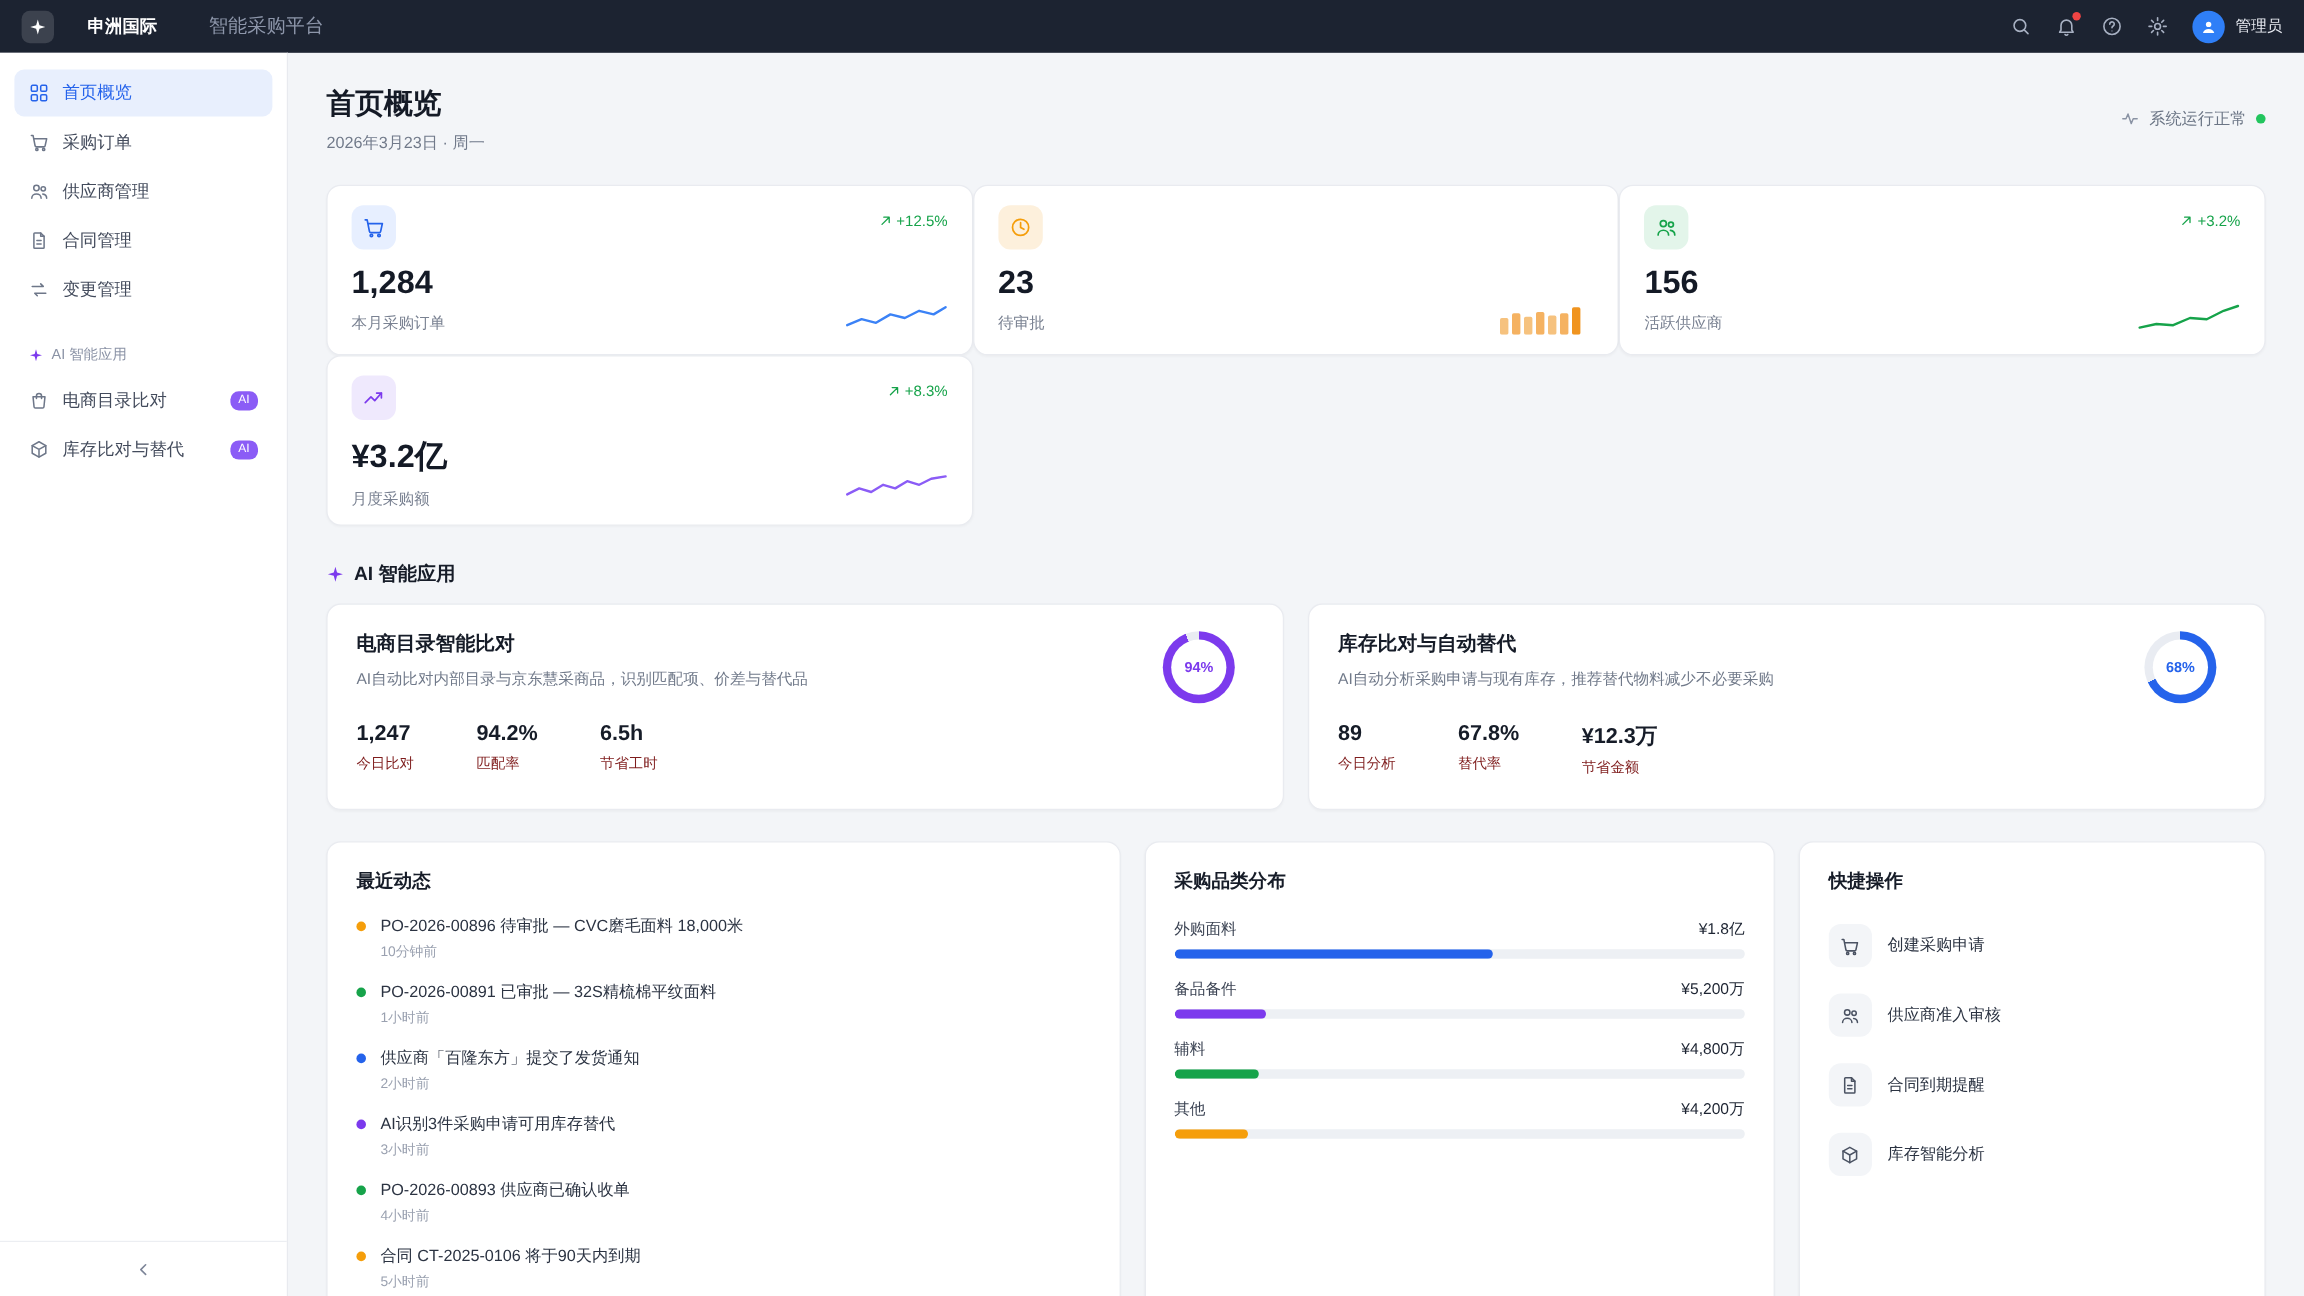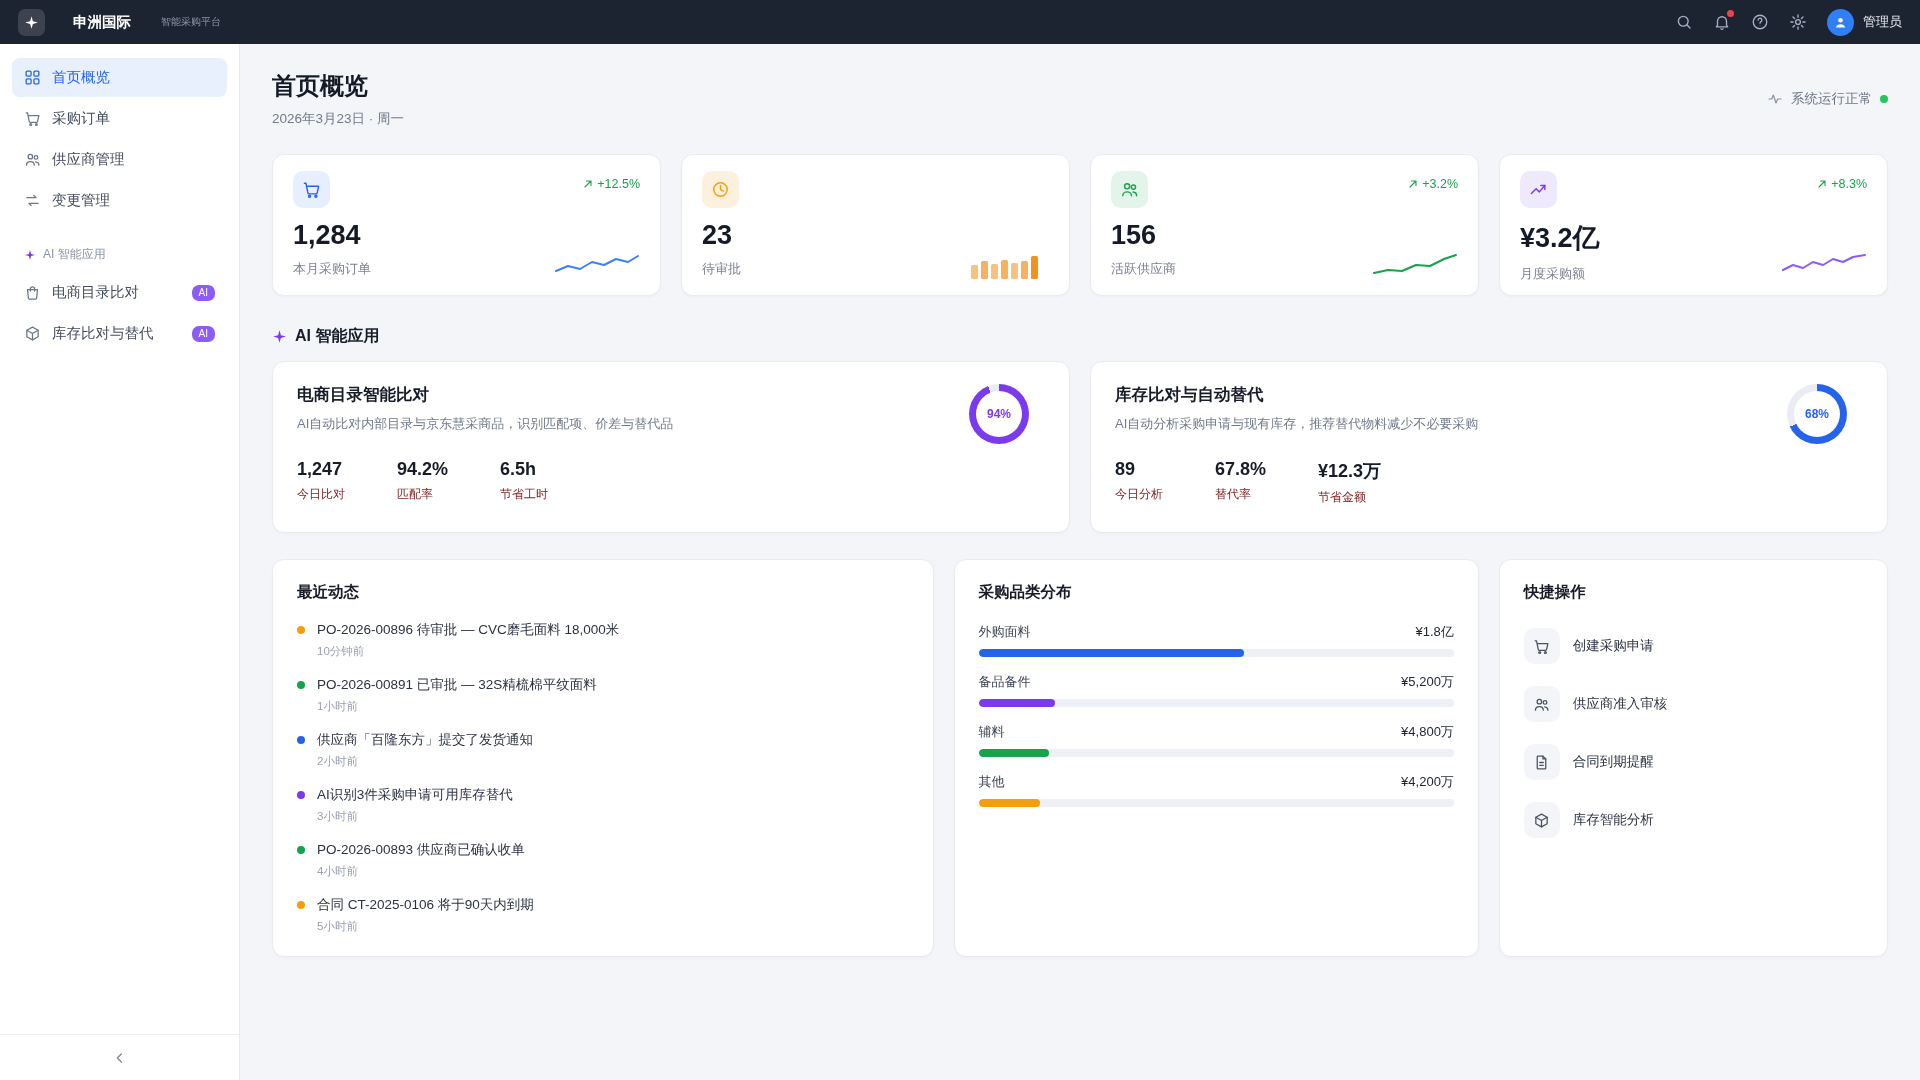--- a/index.html
+++ b/index.html
@@ -6,21 +6,21 @@
   html,body{width:1920px;height:1080px;overflow:hidden}
   body{font-family:"Liberation Sans","DejaVu Sans",sans-serif;background:#f3f5f8;color:#1c2230}
   .app{width:1920px;height:1080px;display:flex;flex-direction:column}
 
   
   .topbar{height:44px;flex:0 0 44px;background:#1c2331;display:flex;align-items:center;justify-content:space-between;padding:0 18px}
   .brand{display:flex;align-items:center;gap:28px}
   .logo{width:27px;height:27px;border-radius:7px;background:rgba(255,255,255,.14);display:flex;align-items:center;justify-content:center;color:#fff}
   .logo svg{width:15px;height:15px}
   .brand-name{color:#fff;font-weight:bold;font-size:14.5px}
-  .brand-sub{color:#8d96aa;font-size:10px;margin-left:2px}
+  .brand-sub{color:#8d96aa;font-size:16px;margin-left:15px}
   .topbar-right{display:flex;align-items:center;gap:20px}
   .tb-icon{width:18px;height:18px;color:#a7b0c2;position:relative;cursor:pointer;display:flex;align-items:center;justify-content:center}
   .tb-icon svg{width:18px;height:18px}
   .badge-dot{position:absolute;top:-3px;right:-3px;width:7px;height:7px;border-radius:50%;background:#ef4444}
   .userbox{display:flex;align-items:center;gap:9px;cursor:pointer}
   .avatar{width:27px;height:27px;border-radius:50%;background:#2f7ff7;display:flex;align-items:center;justify-content:center;color:#fff}
   .avatar svg{width:15px;height:15px}
   .user-name{color:#e8ebf2;font-size:13px}
 
   
@@ -41,21 +41,21 @@
   .page-head{display:flex;justify-content:space-between;align-items:center}
   .page-title{font-size:24px;font-weight:bold;color:#141a26}
   .page-date{font-size:13.5px;color:#717a8a;margin-top:8px}
   .sys-status{display:flex;align-items:center;gap:8px;color:#6b7585;font-size:13.5px}
   .sys-status svg{width:16px;height:16px;color:#8a93a4}
   .status-dot{width:8px;height:8px;border-radius:50%;background:#22c55e}
 
   .card{background:#fff;border:1px solid #e9ebf0;border-radius:12px;box-shadow:0 1px 2px rgba(16,24,40,.03)}
 
   
-  .stats{display:grid;grid-template-columns:repeat(4,1fr);gap:20px;margin-top:26px}
+  .stats{display:grid;grid-template-columns:repeat(3,1fr);margin-top:26px}
   .stat-card{padding:16px 20px 18px;position:relative;height:142px}
   .stat-top{display:flex;justify-content:space-between;align-items:flex-start}
   .stat-ic{width:37px;height:37px;border-radius:10px;display:flex;align-items:center;justify-content:center}
   .stat-ic svg{width:19px;height:19px}
   .t-blue{background:#e7efff;color:#2563eb}
   .t-orange{background:#fdf0dc;color:#f59e0b}
   .t-green{background:#e3f5ea;color:#16a34a}
   .t-purple{background:#efe9fd;color:#7c3aed}
   .delta{display:flex;align-items:center;gap:3px;color:#16a34a;font-size:12.5px;margin-top:6px}
   .delta svg{width:12px;height:12px}
@@ -179,20 +179,28 @@
         <svg viewBox="0 0 24 24" fill="none" stroke="currentColor" stroke-width="1.8" stroke-linecap="round">
             <circle cx="9" cy="8" r="3.2"></circle>
             <path d="M3.5 20c0-3 2.5-5 5.5-5s5.5 2 5.5 5"></path>
             <circle cx="17" cy="9" r="2.6"></circle>
             <path d="M16.5 15.2c2.6.3 4.5 2.1 4.5 4.8"></path>
           </svg>
         <span>供应商管理</span>
       </div>
       <div class="side-item">
         <svg viewBox="0 0 24 24" fill="none" stroke="currentColor" stroke-width="1.8" stroke-linecap="round" stroke-linejoin="round">
+            <path d="M7 3h7l4 4v13a1 1 0 0 1-1 1H7a1 1 0 0 1-1-1V4a1 1 0 0 1 1-1z"></path>
+            <path d="M14 3v4h4"></path>
+            <path d="M9.5 12h5M9.5 16h5"></path>
+          </svg>
+        <span>合同管理</span>
+      </div>
+      <div class="side-item">
+        <svg viewBox="0 0 24 24" fill="none" stroke="currentColor" stroke-width="1.8" stroke-linecap="round" stroke-linejoin="round">
             <path d="M4 8h13l-3-3"></path>
             <path d="M20 16H7l3 3"></path>
           </svg>
         <span>变更管理</span>
       </div>
 
       <div class="side-section">
         <svg viewBox="0 0 24 24" fill="currentColor">
             <path d="M12 2l2.2 7.8L22 12l-7.8 2.2L12 22l-2.2-7.8L2 12l7.8-2.2z"></path>
           </svg>

